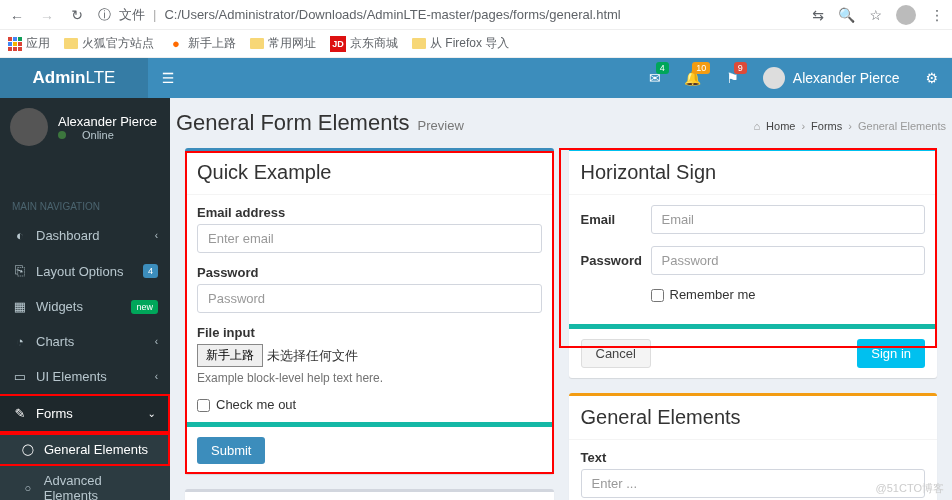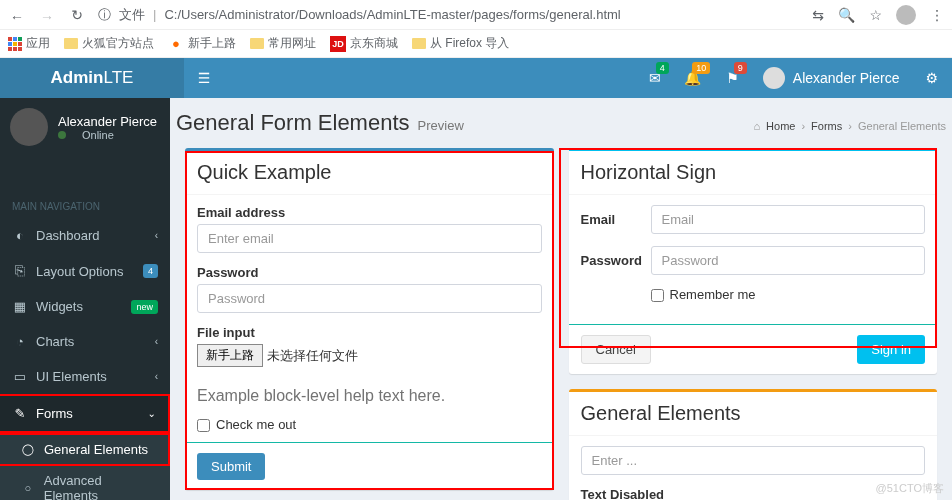--- a/index.html
+++ b/index.html
@@ -23,21 +23,21 @@
     .bm-apps span:nth-child(6) { background: #db4437; }
     .bm-folder { width: 14px; height: 11px; background: #f7d777; border-radius: 1px; display: inline-block; }
     
     
     .app-wrapper { display: flex; height: calc(500px - 58px); }
     .sidebar { width: 170px; background: #222d32; color: #b8c7ce; flex-shrink: 0; }
     .main-area { flex: 1; display: flex; flex-direction: column; background: #ecf0f5; }
     
     
     .navbar { height: 40px; background: #3c8dbc; display: flex; align-items: center; }
-    .logo { width: 184px; background: #357ca5; height: 40px; display: flex; align-items: center; justify-content: center; color: #fff; font-size: 17px; }
+    .logo { width: 148px; background: #357ca5; height: 40px; display: flex; align-items: center; justify-content: center; color: #fff; font-size: 17px; }
     .logo b { font-weight: 700; }
     .nav-toggle { width: 40px; height: 40px; display: flex; align-items: center; justify-content: center; color: #fff; cursor: pointer; }
     .nav-right { margin-left: auto; display: flex; align-items: center; height: 100%; }
     .nav-item { padding: 0 12px; height: 100%; display: flex; align-items: center; color: #fff; cursor: pointer; position: relative; }
     .nav-badge { position: absolute; top: 4px; right: 4px; font-size: 9px; padding: 1px 4px; border-radius: 3px; color: #fff; }
     .badge-green { background: #00a65a; }
     .badge-yellow { background: #f39c12; }
     .badge-red { background: #dd4b39; }
     .nav-user { display: flex; align-items: center; gap: 8px; padding: 0 12px; color: #fff; }
     .nav-user .avatar-sm { width: 22px; height: 22px; border-radius: 50%; background: #ddd; }
@@ -71,27 +71,27 @@
     .content-header small { font-size: 13px; color: #777; margin-left: 8px; }
     .breadcrumb { margin-left: auto; font-size: 11px; color: #999; display: flex; gap: 6px; align-items: center; }
     .breadcrumb a { color: #444; text-decoration: none; }
     .content { padding: 0 15px 15px; display: flex; gap: 15px; }
     .col { flex: 1; }
     
     .box { background: #fff; border-top: 3px solid #3c8dbc; border-radius: 3px; margin-bottom: 15px; box-shadow: 0 1px 1px rgba(0,0,0,0.1); position: relative; }
     .box-gray-top { border-top-color: #d2d6de; }
     .box-header { padding: 10px 12px; border-bottom: 1px solid #f4f4f4; font-size: 20px; color: #333; }
     .box-body { padding: 10px 12px; }
-    .box-footer { padding: 10px 12px; border-top: 1px solid #14b8a6; display: flex; gap: 8px; }
+    .box-footer { padding: 10px 12px; border-top: 5px solid #14b8a6; display: flex; gap: 8px; }
     
     .form-group { margin-bottom: 12px; }
     .form-group label { display: block; font-size: 13px; font-weight: 700; margin-bottom: 4px; color: #333; }
     .form-control { width: 100%; padding: 6px 10px; border: 1px solid #d2d6de; border-radius: 3px; font-size: 13px; color: #555; background: #fff; }
     .form-control::placeholder { color: #999; }
-    .help-block { font-size: 16px; color: #737373; margin-top: 20px; }
+    .help-block { font-size: 12px; color: #737373; margin-top: 4px; }
     .file-btn { border: 1px solid #888; padding: 2px 8px; background: #efefef; font-size: 12px; }
     .checkbox-wrap { display: flex; align-items: flex-end; gap: 6px; font-size: 13px; }
     
     .btn { padding: 6px 14px; border: none; border-radius: 3px; font-size: 13px; cursor: pointer; }
     .btn-primary { background: #3c8dbc; color: #fff; }
     .btn-default { background: #f4f4f4; color: #444; border: 1px solid #ddd; }
     .btn-info { background: #00c0ef; color: #fff; }
     
     .horizontal-form .form-row { display: flex; align-items: center; margin-bottom: 12px; }
     .horizontal-form .form-row label { width: 70px; font-weight: 700; font-size: 13px; }
@@ -322,20 +322,21 @@
           <div class="box-footer">
             <button class="btn btn-default">Cancel</button>
             <button class="btn btn-info" style="margin-left:auto">Sign in</button>
           </div>
         </div>
 
         <div class="box" style="border-top-color:#f39c12">
           <div class="box-header">General Elements</div>
           <div class="box-body">
             <div class="form-group">
+              <label>Text</label>
               <input class="form-control" type="text" placeholder="Enter ..." style="">
             </div>
             <div class="form-group" style="margin-bottom:0">
               <label>Text Disabled</label>
 
             </div>
           </div>
         </div>
       </div>
     </div>

